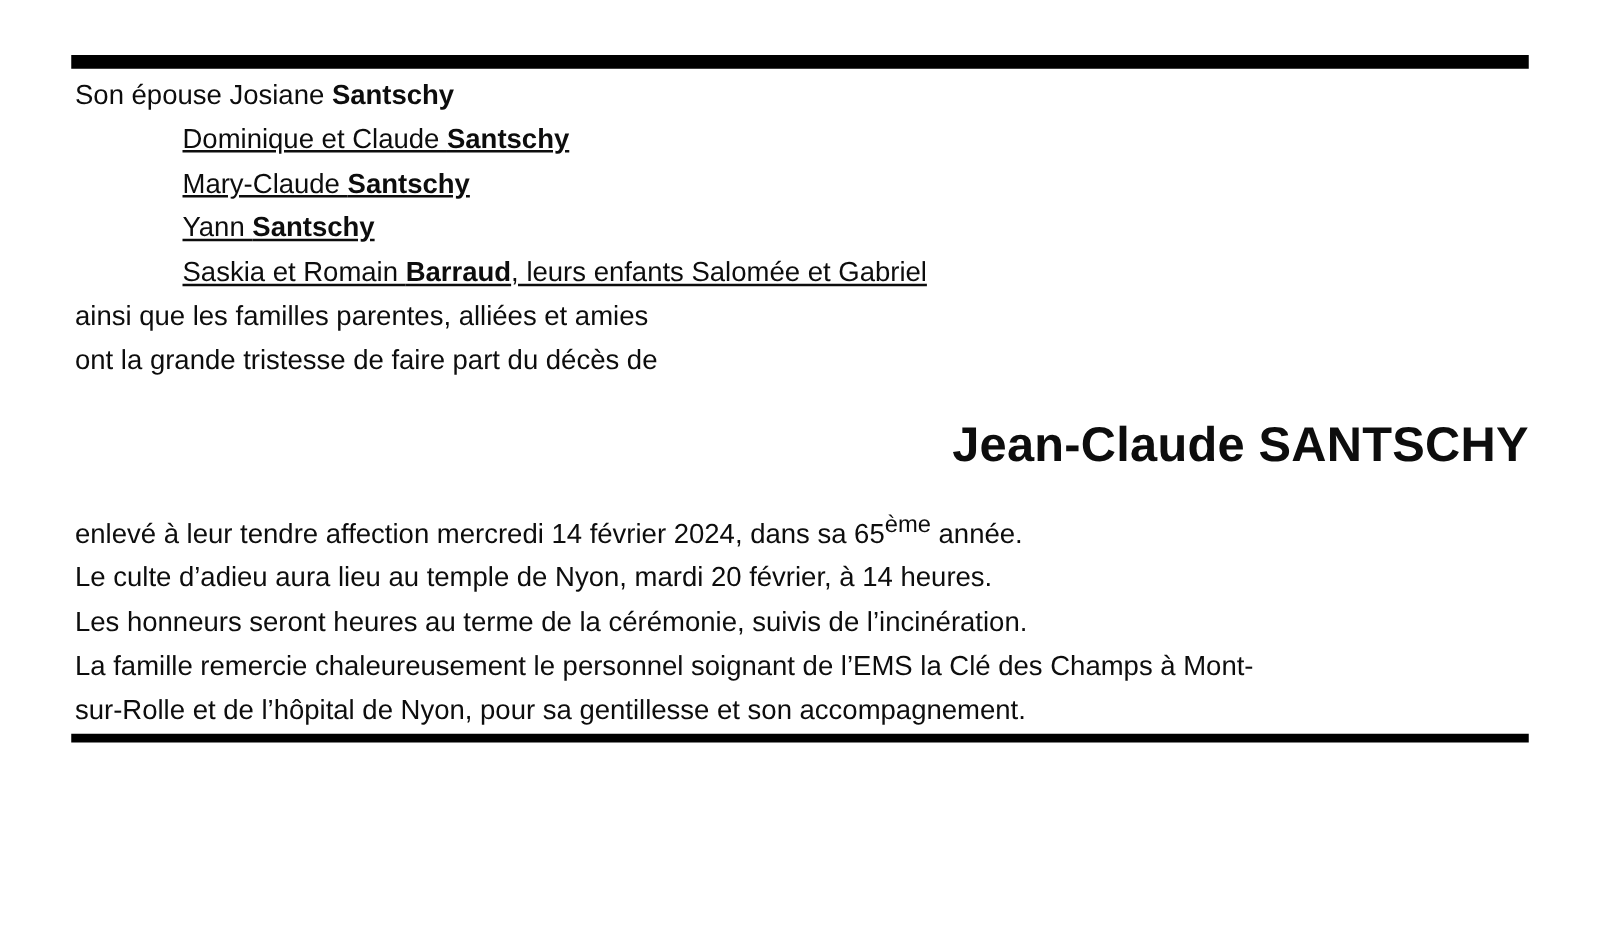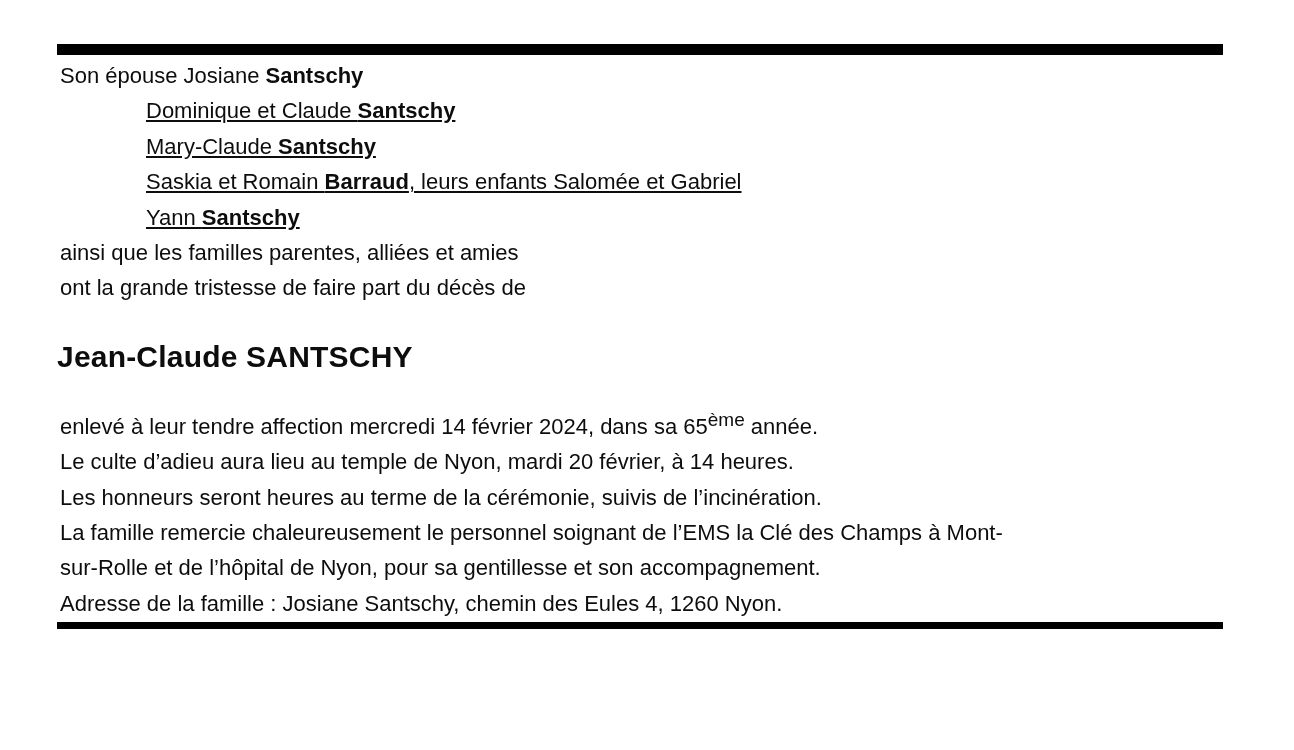--- a/index.html
+++ b/index.html
@@ -34,49 +34,48 @@
     margin-top: 32px;
     padding-left: 3px;
     font-size: 22px;
     line-height: 35.4px;
   }
   .line { white-space: pre-wrap; }
   .line.indent { padding-left: 86px; text-decoration: underline; }
   .b { font-weight: 700; }
   .title {
     margin: 31px 0 0 0;
-    text-align: left;
-    font-size: 30px;
+    text-align: right;
+    font-size: 39px;
     line-height: 40px;
     font-weight: 700;
     letter-spacing: 0.2px;
   }
   sup {
     font-size: 19px;
     line-height: 0;
     vertical-align: super;
   }
 </style>
 </head>
 <body>
 
 <div class="sheet">
   <div class="rule rule-top"></div>
   <div class="family">
       <div class="line"><span>Son épouse Josiane </span><span class="b">Santschy</span></div>
       <div class="line indent"><span>Dominique et Claude </span><span class="b">Santschy</span></div>
       <div class="line indent"><span>Mary-Claude </span><span class="b">Santschy</span></div>
+      <div class="line indent"><span>Yann </span><span class="b">Santschy</span></div>
       <div class="line indent"><span>Saskia et Romain </span><span class="b">Barraud</span><span>, leurs enfants Salomée et Gabriel</span></div>
-      <div class="line indent"><span>Yann </span><span class="b">Santschy</span></div>
       <div class="line"><span>ainsi que les familles parentes, alliées et amies</span></div>
       <div class="line"><span>ont la grande tristesse de faire part du décès de</span></div>
     </div>
   <h1 class="title">Jean-Claude SANTSCHY</h1>
   <div class="details">
       <div class="line"><span>enlevé à leur tendre affection mercredi 14 février 2024, dans sa 65</span><sup>ème</sup><span> année.</span></div>
       <div class="line"><span>Le culte d’adieu aura lieu au temple de Nyon, mardi 20 février, à 14 heures.</span></div>
       <div class="line"><span>Les honneurs seront heures au terme de la cérémonie, suivis de l’incinération.</span></div>
       <div class="line"><span>La famille remercie chaleureusement le personnel soignant de l’EMS la Clé des Champs à Mont-</span></div>
       <div class="line"><span>sur-Rolle et de l’hôpital de Nyon, pour sa gentillesse et son accompagnement.</span></div>
-      <div class="line"><span>Adresse de la famille : Josiane Santschy, chemin des Eules 4, 1260 Nyon.</span></div>
     </div>
   <div class="rule rule-bottom"></div>
 </div>
 
 </body></html>

